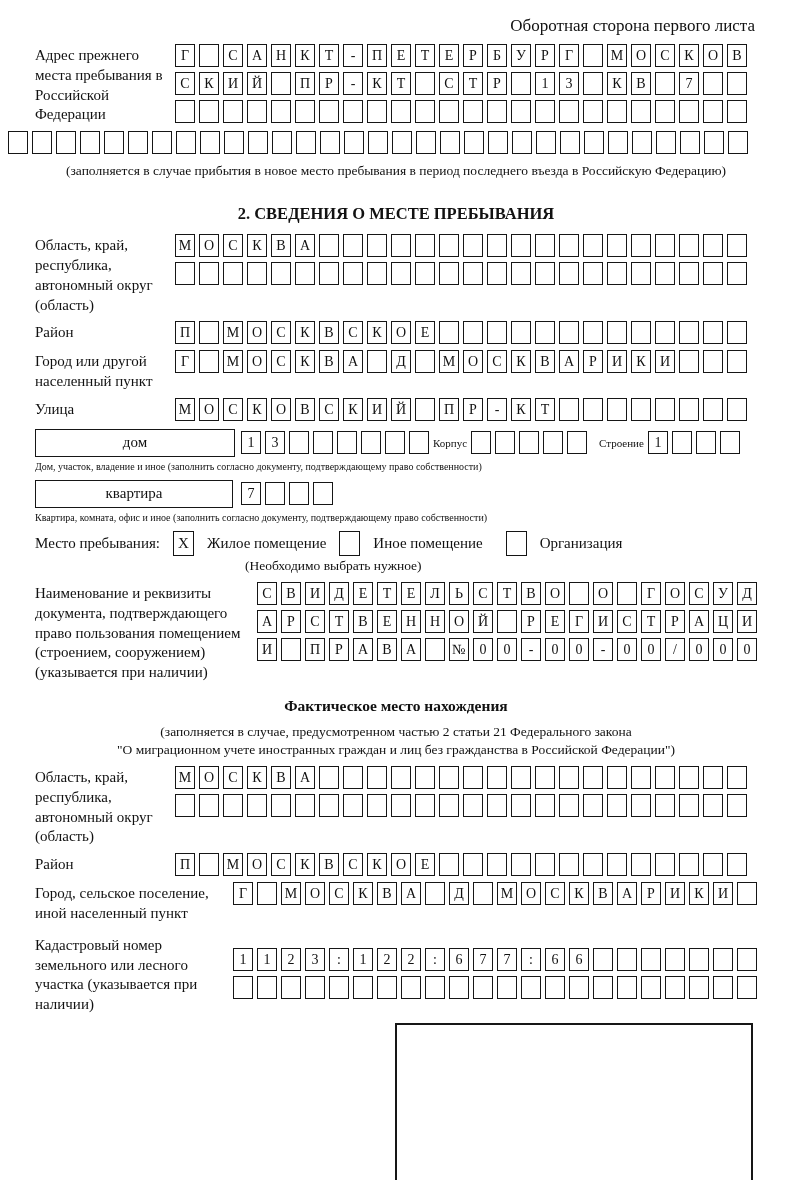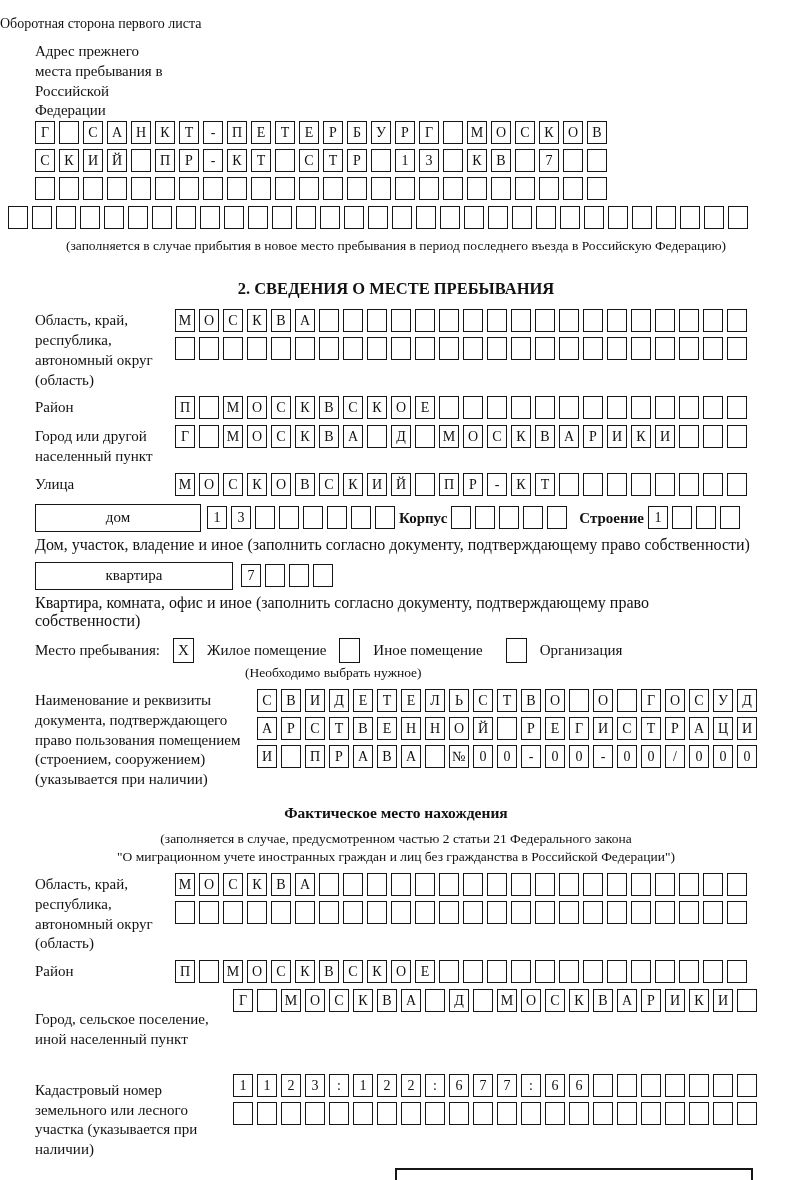--- a/index.html
+++ b/index.html
@@ -1,46 +1,46 @@
 <!DOCTYPE html>
 <html lang="ru"><head>
 <meta charset="utf-8">
 <style>
   html,body{margin:0;padding:0;background:#fff;}
   .page{
     width:800px;height:1180px;box-sizing:border-box;
     font-family:"Liberation Serif","DejaVu Serif",serif;
     color:#111;background:#fff;overflow:hidden;padding-top:16px;
   }
-  .back-note{font-size:14px;padding-right:45px;}
+  .back-note{font-size:17px;text-align:right;padding-right:45px;}
   .content{margin-left:35px;margin-right:43px;}
   .frow{display:flex;align-items:flex-start;margin-bottom:6px;}
   .flabel{flex:none;font-size:15px;line-height:1.32;padding-top:2px;}
   .w140{width:140px;}
-  .w188{width:188px;margin-top:19px;}
+  .w188{width:188px;}
   .w218{width:218px;}
   .cellcol{display:flex;flex-direction:column;gap:5px;flex:none;}
   .fcells{display:flex;gap:4px;flex:none;}
   .cell{
     flex:none;width:20px;height:23px;box-sizing:border-box;
     border:1.5px solid #161616;text-align:center;
     font-size:14px;line-height:21px;background:#fff;
   }
   .row-full{margin-left:-27px;margin-bottom:5px;}
   .caption{font-size:13.5px;text-align:center;margin:9px 0 4px 0;}
-  .caption-left{font-size:16px;text-align:left;margin:2px 0 4px 0;}
+  .caption-left{font-size:10px;text-align:left;margin:2px 0 4px 0;}
   .h-section{font-size:16.5px;font-weight:bold;text-align:center;margin:25px 0 10px 0;}
   .h-sub{font-size:15.5px;font-weight:bold;text-align:center;margin:14px 0 8px 0;}
   .wide-box{
     flex:none;box-sizing:border-box;border:1.5px solid #161616;height:28px;
     display:flex;align-items:center;justify-content:center;font-size:15px;
   }
-  .dom-box{width:166px;margin-right:6px;}
+  .dom-box{width:200px;margin-right:6px;}
   .kv-box{width:198px;margin-right:8px;}
-  .inline-lbl{font-size:15px;line-height:28px;flex:none;padding:0 4px;font-weight:bold;}
+  .inline-lbl{font-size:11px;line-height:28px;flex:none;padding:0 4px;}
   .dom-row{display:flex;align-items:center;margin:8px 0 4px 0;}
   .dom-row .fcells{align-self:center;}
   .mesto-row{display:flex;align-items:center;gap:13px;margin:8px 0 2px 0;font-size:15px;}
   .checkbox{
     flex:none;width:21px;height:25px;box-sizing:border-box;border:1.6px solid #141414;
     text-align:center;font-size:15px;line-height:23px;
   }
   .choose-note{font-size:13.5px;margin:0 0 8px 210px;}
   .pad14{padding-top:14px;}
   .stamp-box{
@@ -51,21 +51,21 @@
 </style>
 </head>
 <body>
 
 <div class="page">
 
   <div class="back-note">Оборотная сторона первого листа</div>
 
   <div class="content">
 
-    <div class="frow" style="margin-top:8px;flex-direction:column;">
+    <div class="frow" style="margin-top:8px;">
       <div class="flabel w140">Адрес прежнего места пребывания в Российской Федерации</div>
       <div class="cellcol">
         <div class="fcells">
             <span class="cell">Г</span>
             <span class="cell"></span>
             <span class="cell">С</span>
             <span class="cell">А</span>
             <span class="cell">Н</span>
             <span class="cell">К</span>
             <span class="cell">Т</span>

